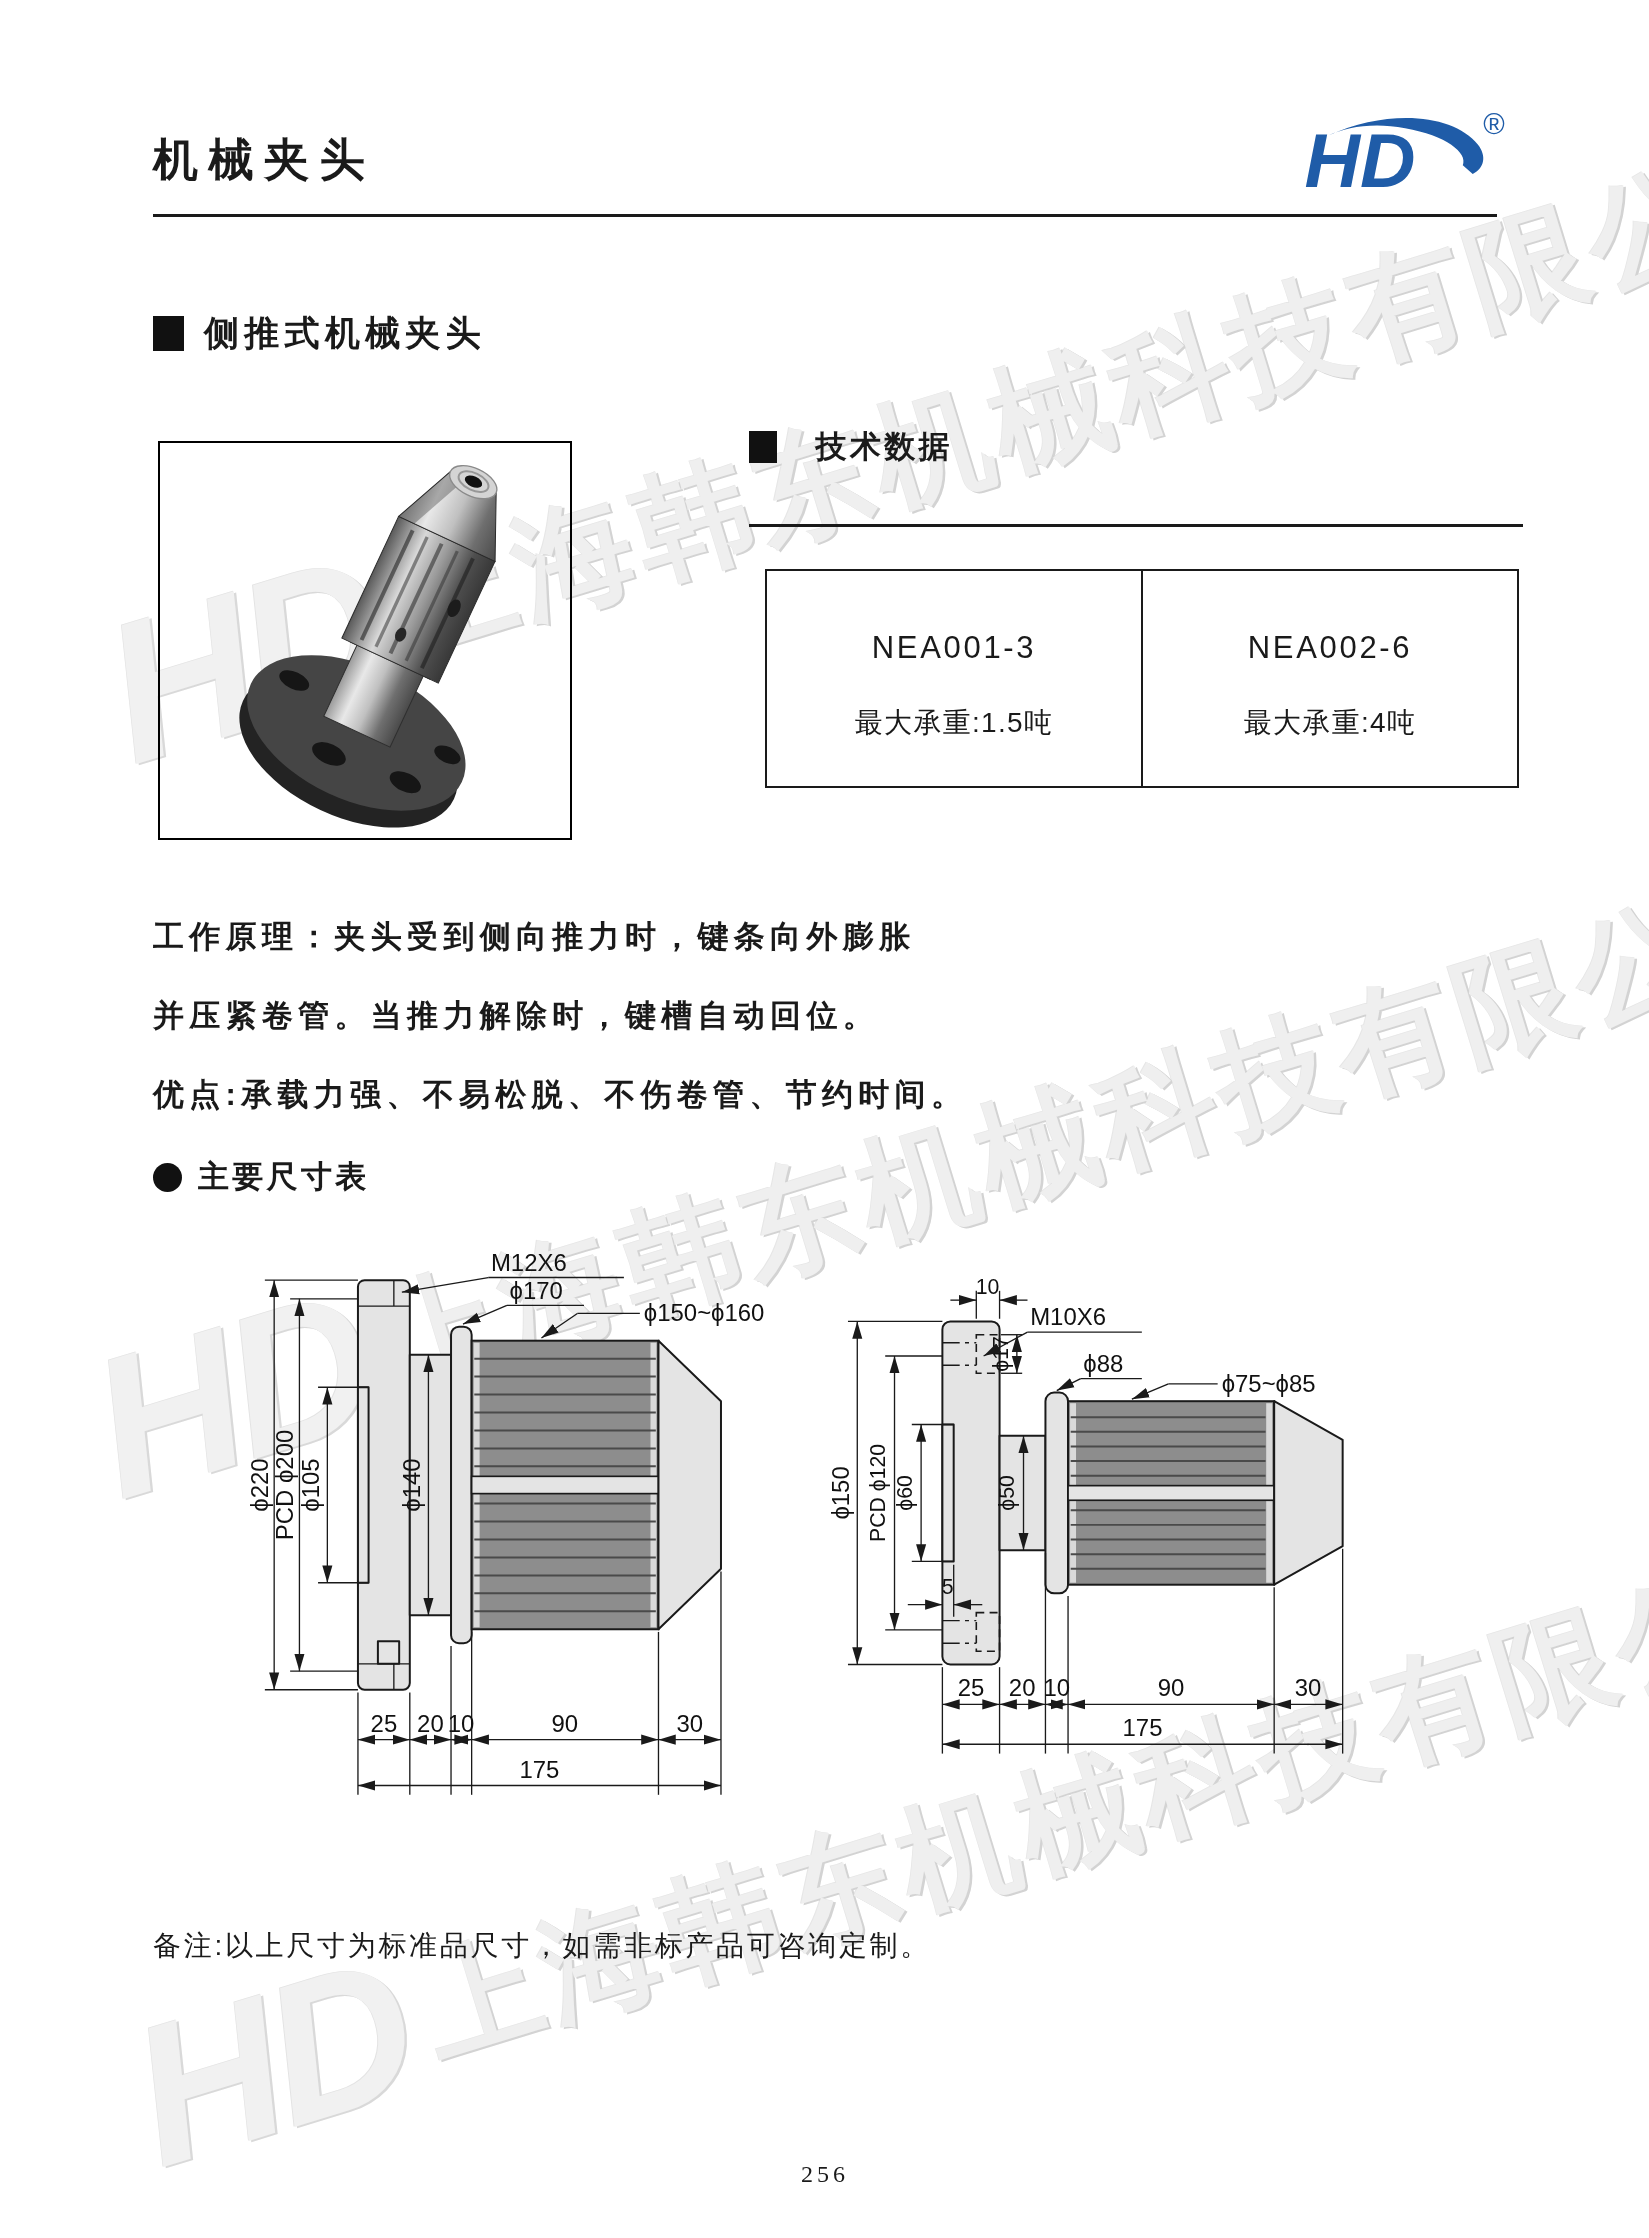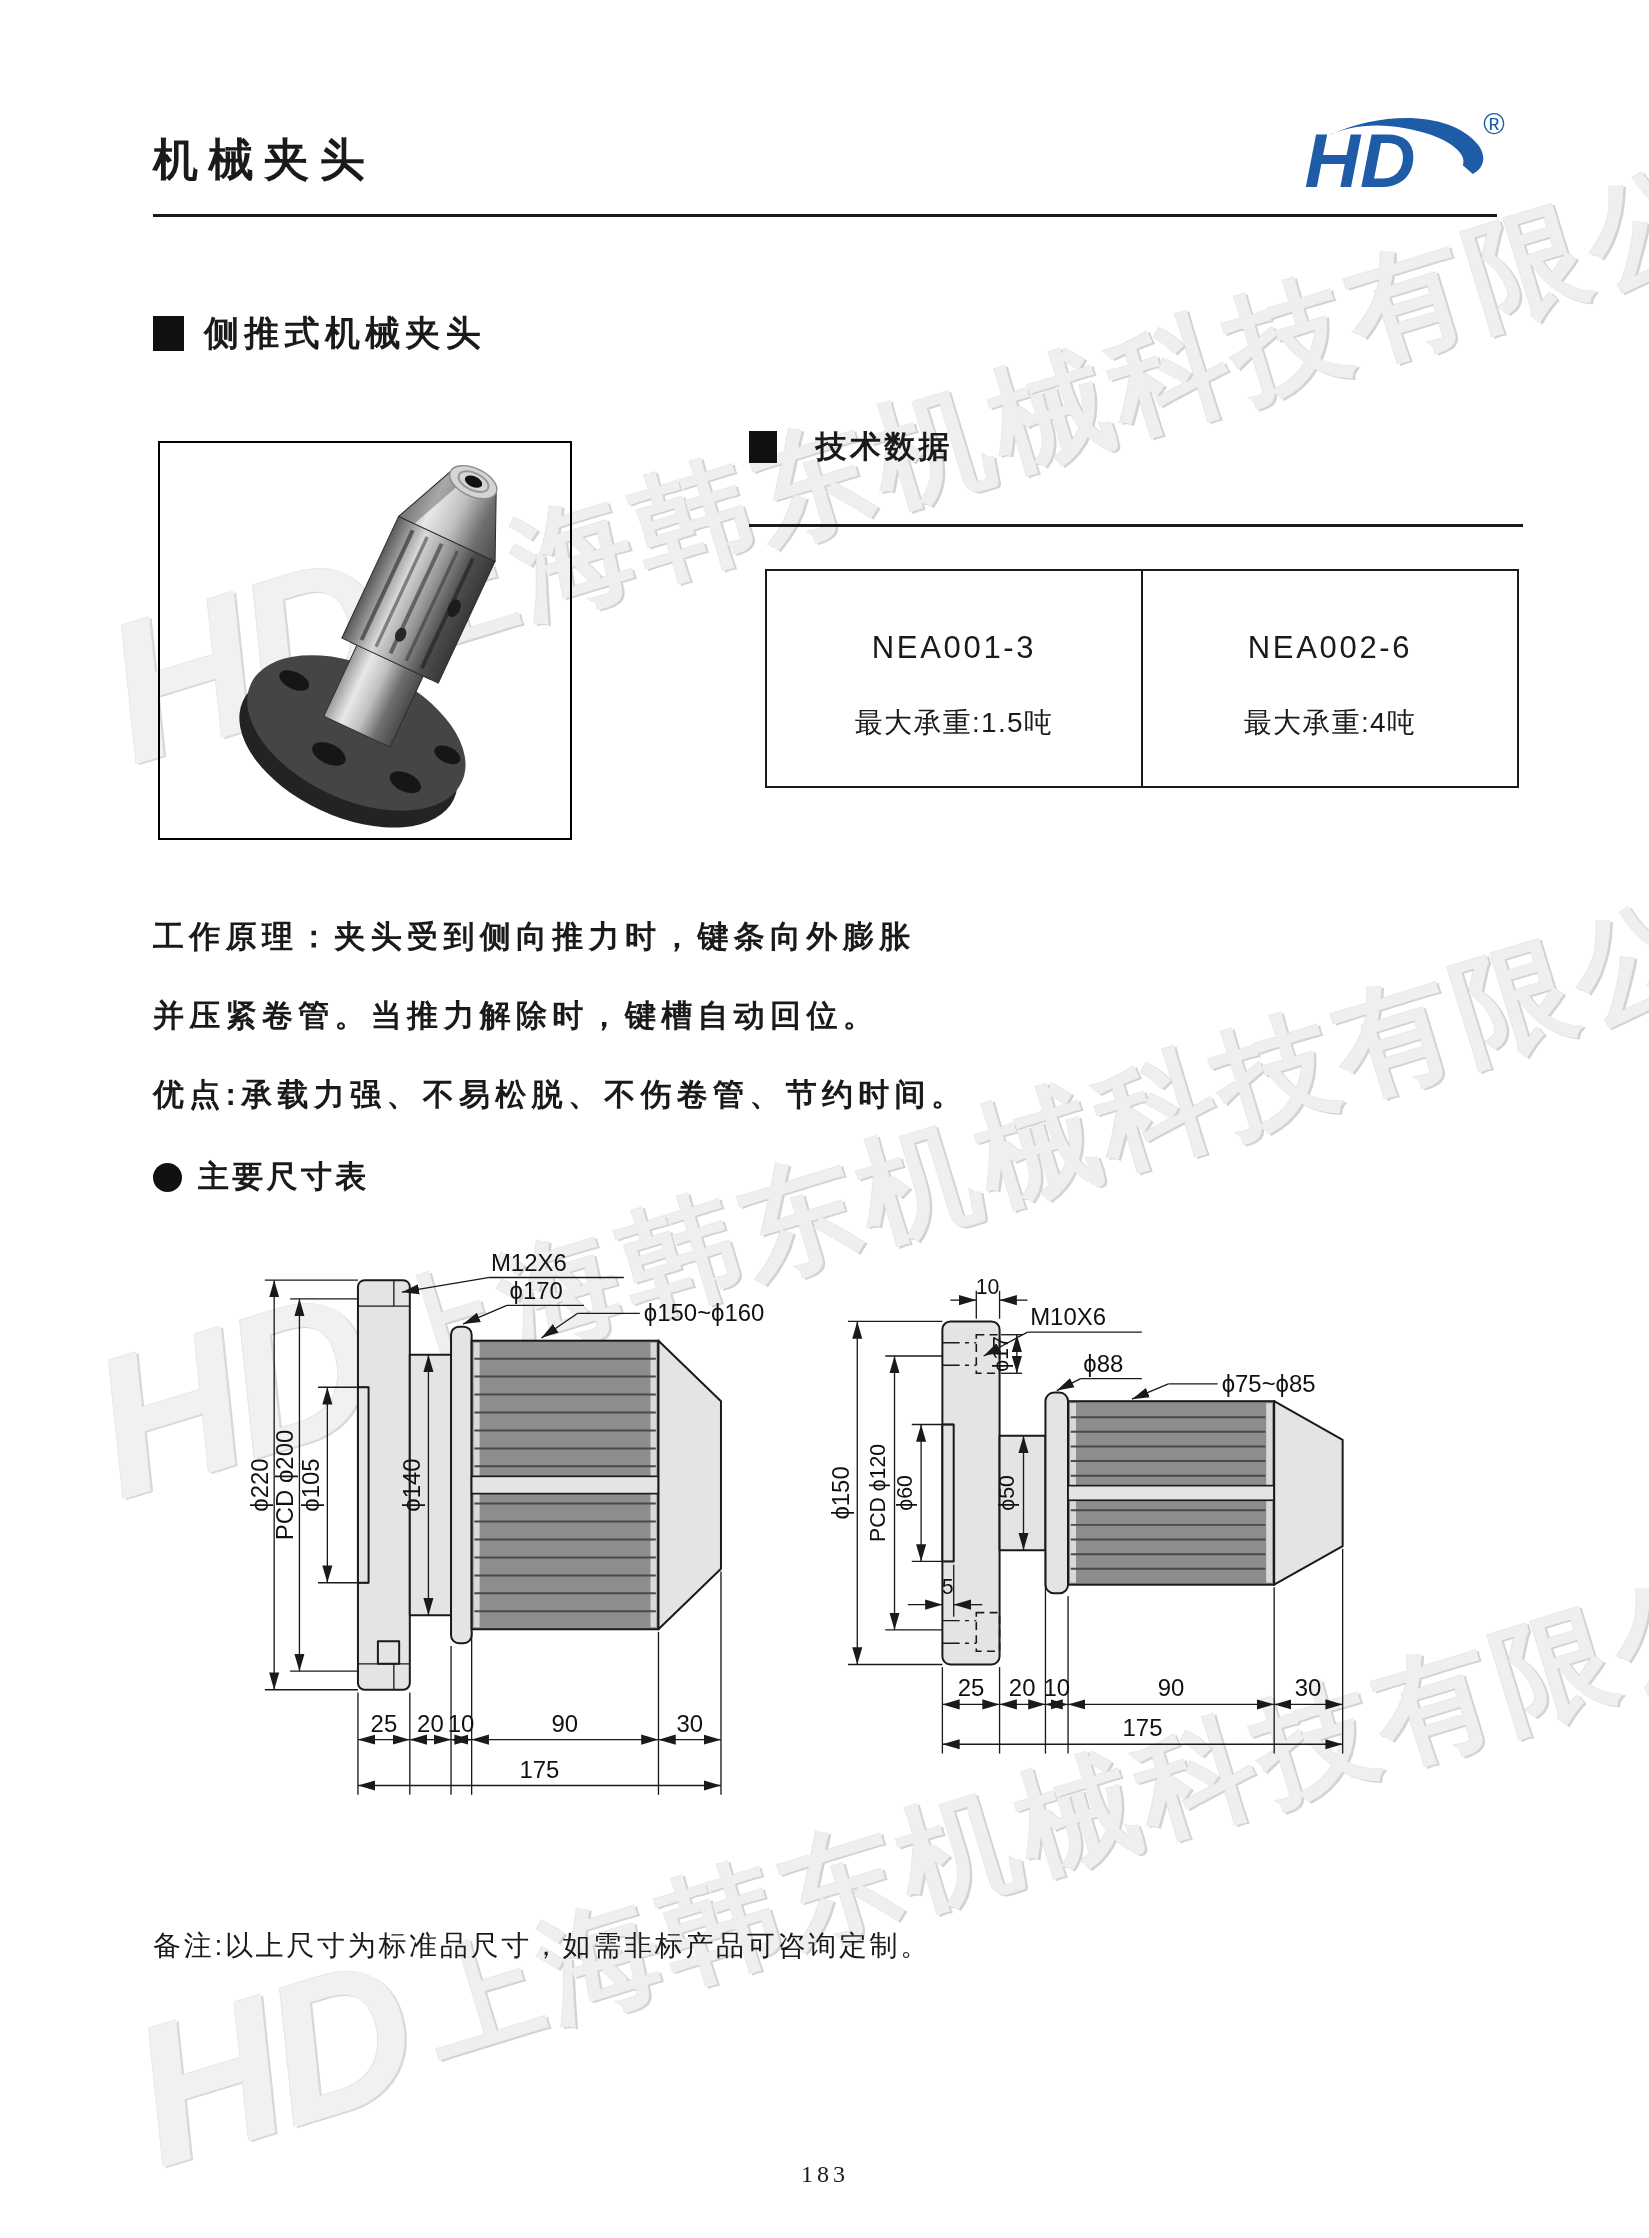--- a/index.html
+++ b/index.html
@@ -350,16 +350,16 @@
         <text class="dt" x="172" y="306" text-anchor="middle">10</text>
         <text class="dt" x="344" y="306" text-anchor="middle">90</text>
         <text class="dt" x="550" y="306" text-anchor="middle">30</text>
         <line class="dim" x1="0" y1="378" x2="602" y2="378" marker-start="url(#ah)" marker-end="url(#ah)"></line>
         <text class="dt" x="301" y="366" text-anchor="middle">175</text>
       </g>
     </svg>
 
     <div class="note">备注:以上尺寸为标准品尺寸，如需非标产品可咨询定制。</div>
 
-    <div class="pageno">183</div>
+    <div class="pageno">256</div>
   </div>
 </div>
 
 
 </body></html>

